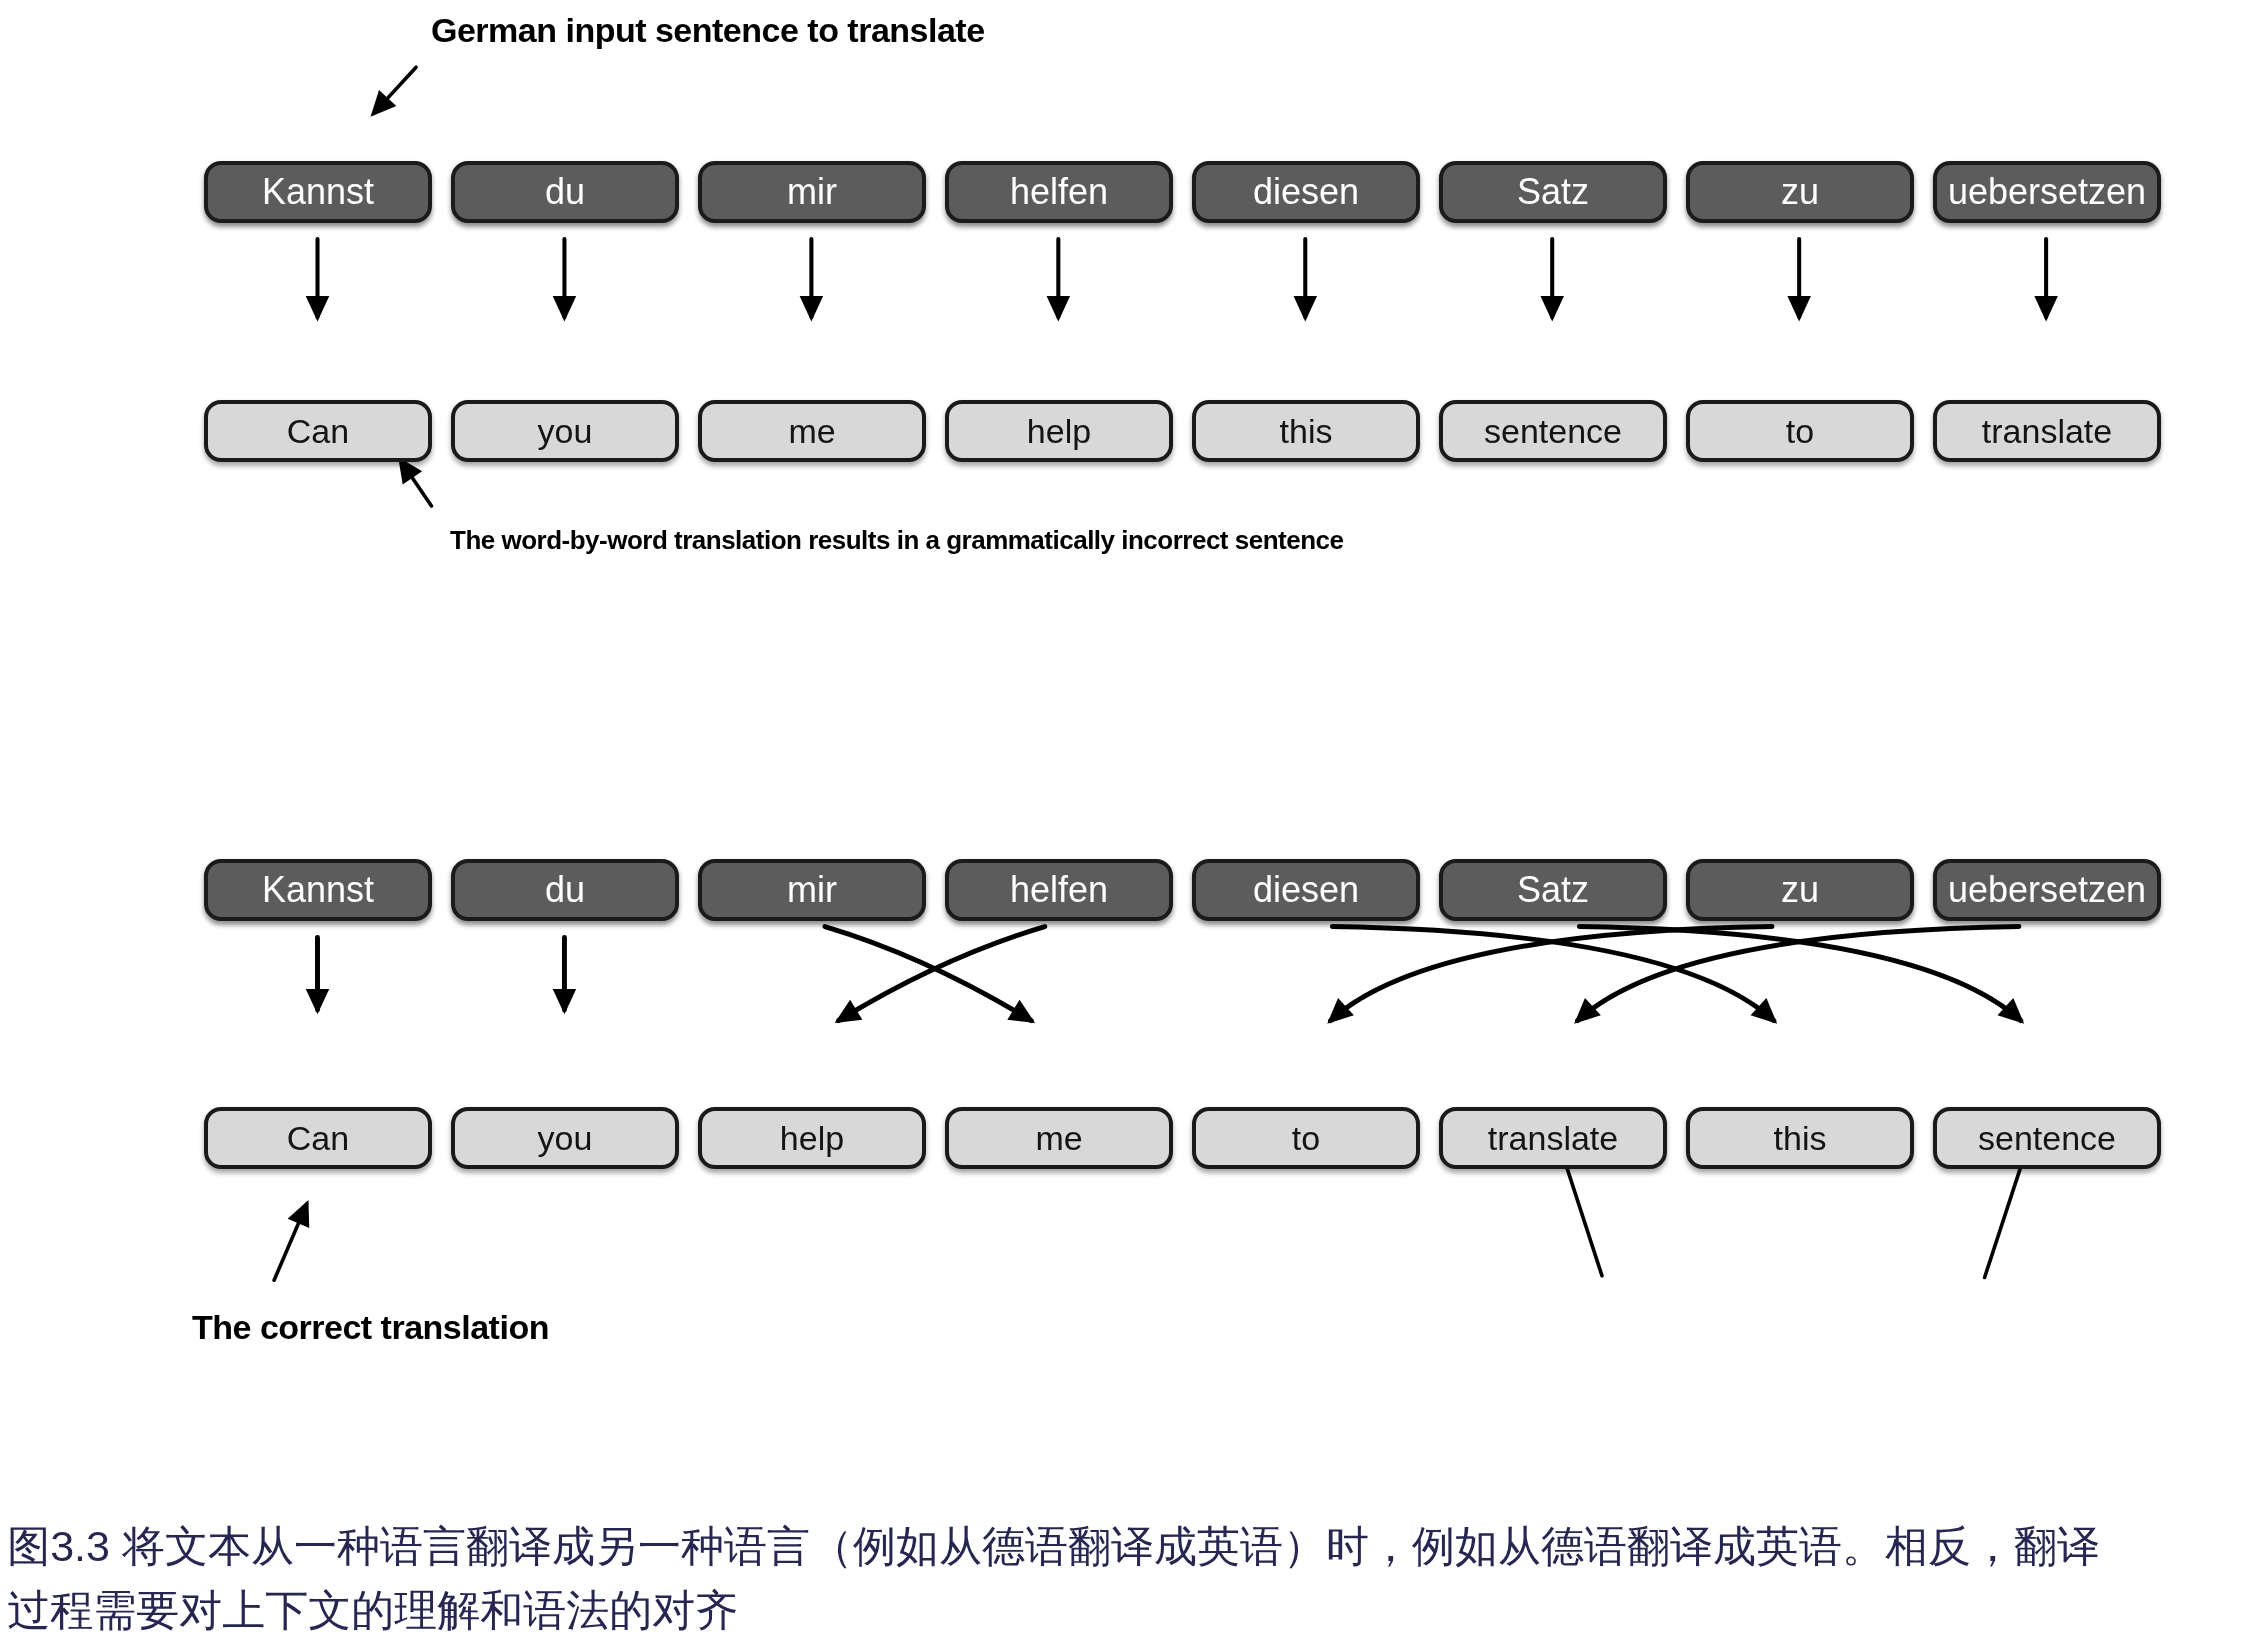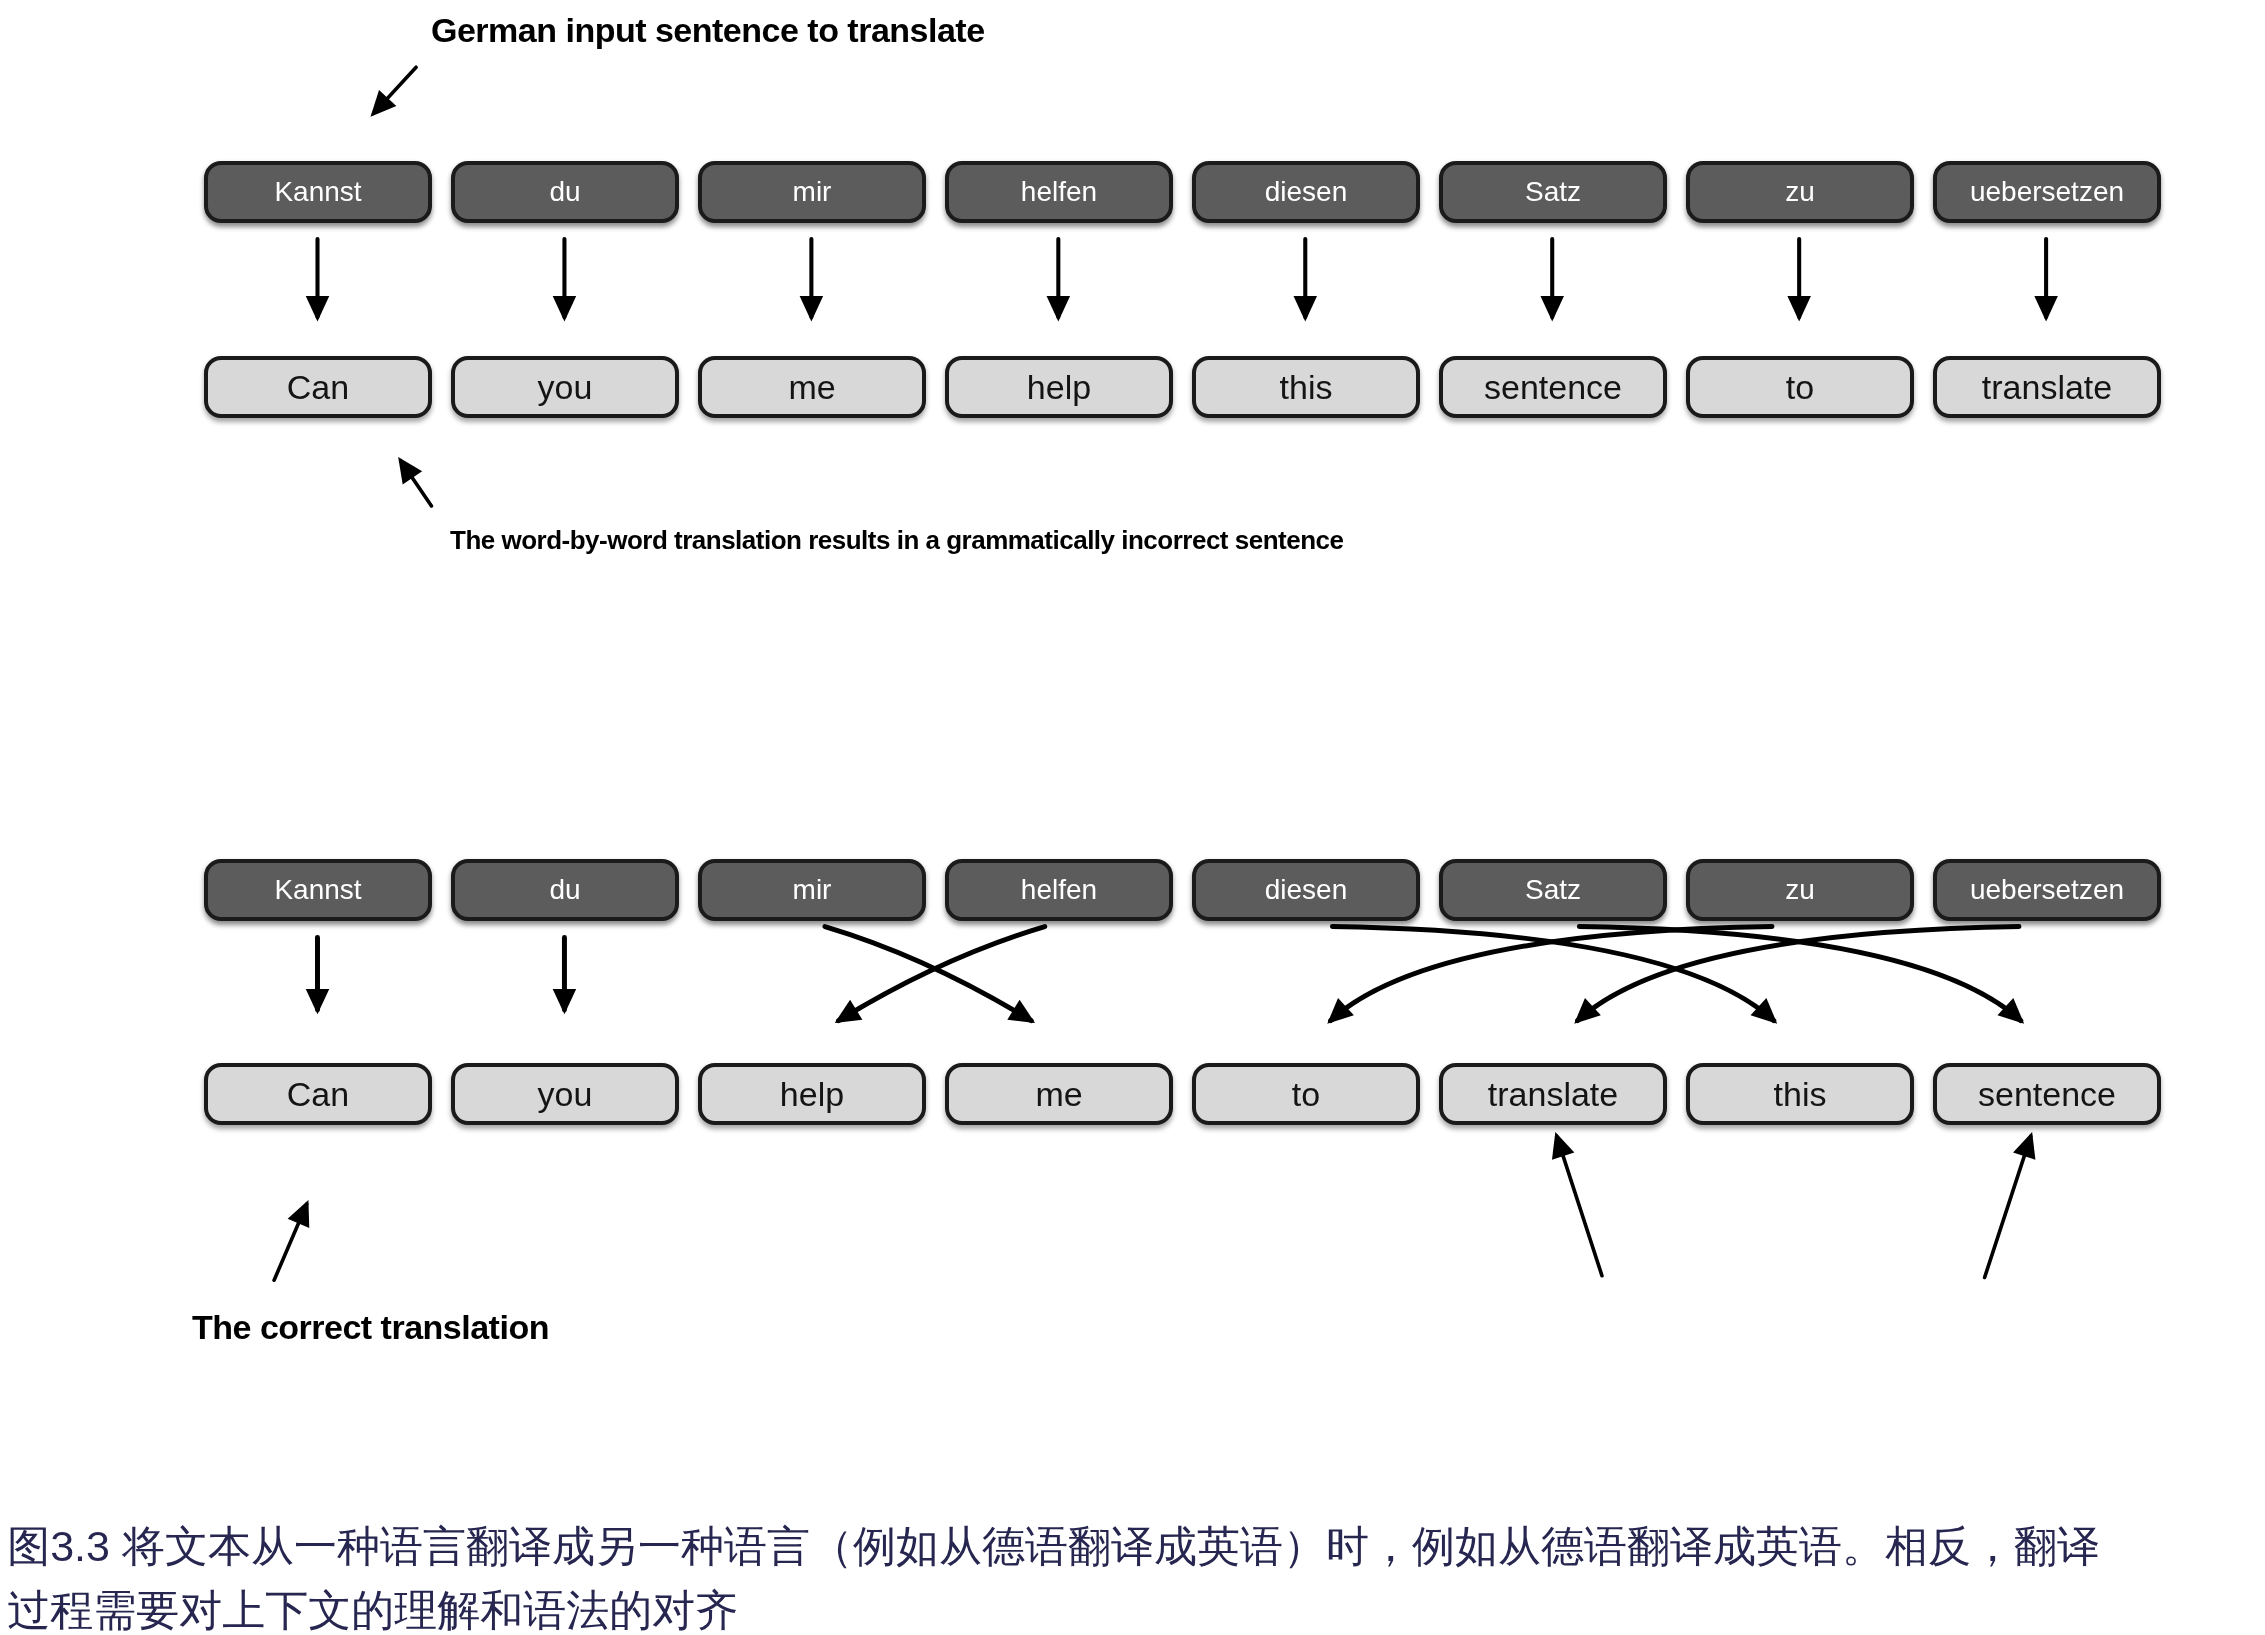--- a/index.html
+++ b/index.html
@@ -19,27 +19,28 @@
   #german-row-top{top:161px;}
   #english-row-top{top:356px;}
   #german-row-bottom{top:859px;}
   #english-row-bottom{top:1063px;}
   .word-box{
     width:228px; height:62px; box-sizing:border-box; border-radius:17px;
     display:flex; align-items:center; justify-content:center; flex:0 0 auto;
   }
   .word-box.german{
     background:var(--german-fill); border:4.5px solid var(--german-border);
-    color:var(--german-text); font-size:28px;
+    color:var(--german-text); font-size:36px;
     box-shadow:0 3.6px 5.4px rgba(0,0,0,0.45);
   }
   .word-box.english{
     background:var(--english-fill); border:4.5px solid var(--english-border);
     color:var(--english-text); font-size:34px;
     box-shadow:0 3.6px 5.4px rgba(0,0,0,0.35);
+    margin-top:44px;
   }
   .annotation{
     position:absolute; font-weight:bold; font-size:34px; color:var(--annotation);
     letter-spacing:-0.5px; white-space:nowrap;
   }
   #annotation-german-input{left:431px; top:11px;}
   #annotation-word-by-word{left:450px; top:525px; font-size:26px;}
   #annotation-correct{left:192px; top:1308px;}
   #annotation-context{left:1049px; top:1313px; width:1203px; text-align:center; line-height:63px;}
   #figure-caption{

